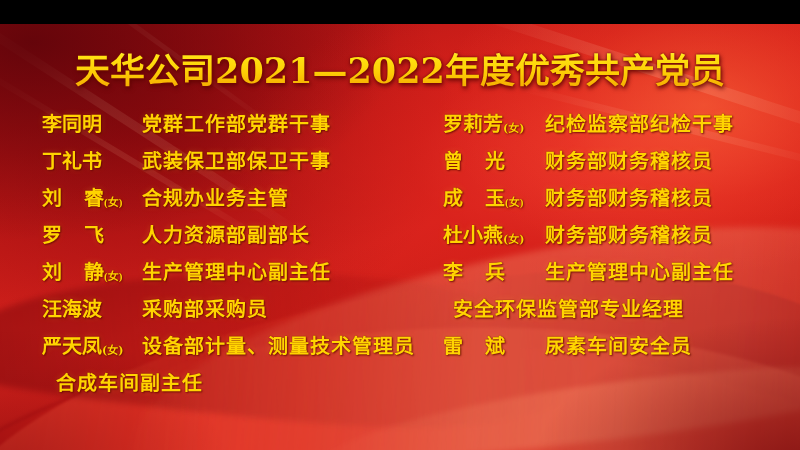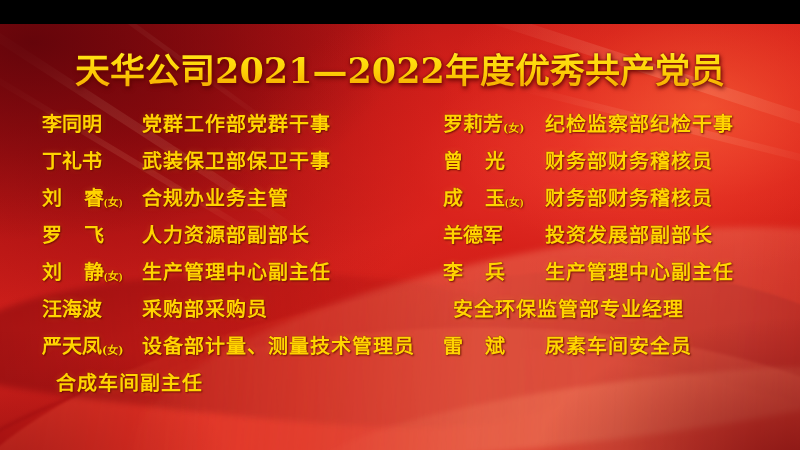--- a/index.html
+++ b/index.html
@@ -259,22 +259,22 @@
           </div>
           <div class="row">
             <span class="name two-char">曾<span class="gap"></span>光</span>
             <span class="title-text">财务部财务稽核员</span>
           </div>
           <div class="row">
             <span class="name two-char">成<span class="gap"></span>玉<span class="gender">(女)</span></span>
             <span class="title-text">财务部财务稽核员</span>
           </div>
           <div class="row">
-            <span class="name">羊德军</span>
-            <span class="title-text">投资发展部副部长</span>
+            <span class="name">杜小燕<span class="gender">(女)</span></span>
+            <span class="title-text">财务部财务稽核员</span>
           </div>
           <div class="row">
             <span class="name two-char">李<span class="gap"></span>兵</span>
             <span class="title-text">生产管理中心副主任</span>
           </div>
           <div class="row">
             <span class="title-text">安全环保监管部专业经理</span>
           </div>
           <div class="row">
             <span class="name two-char">雷<span class="gap"></span>斌</span>

